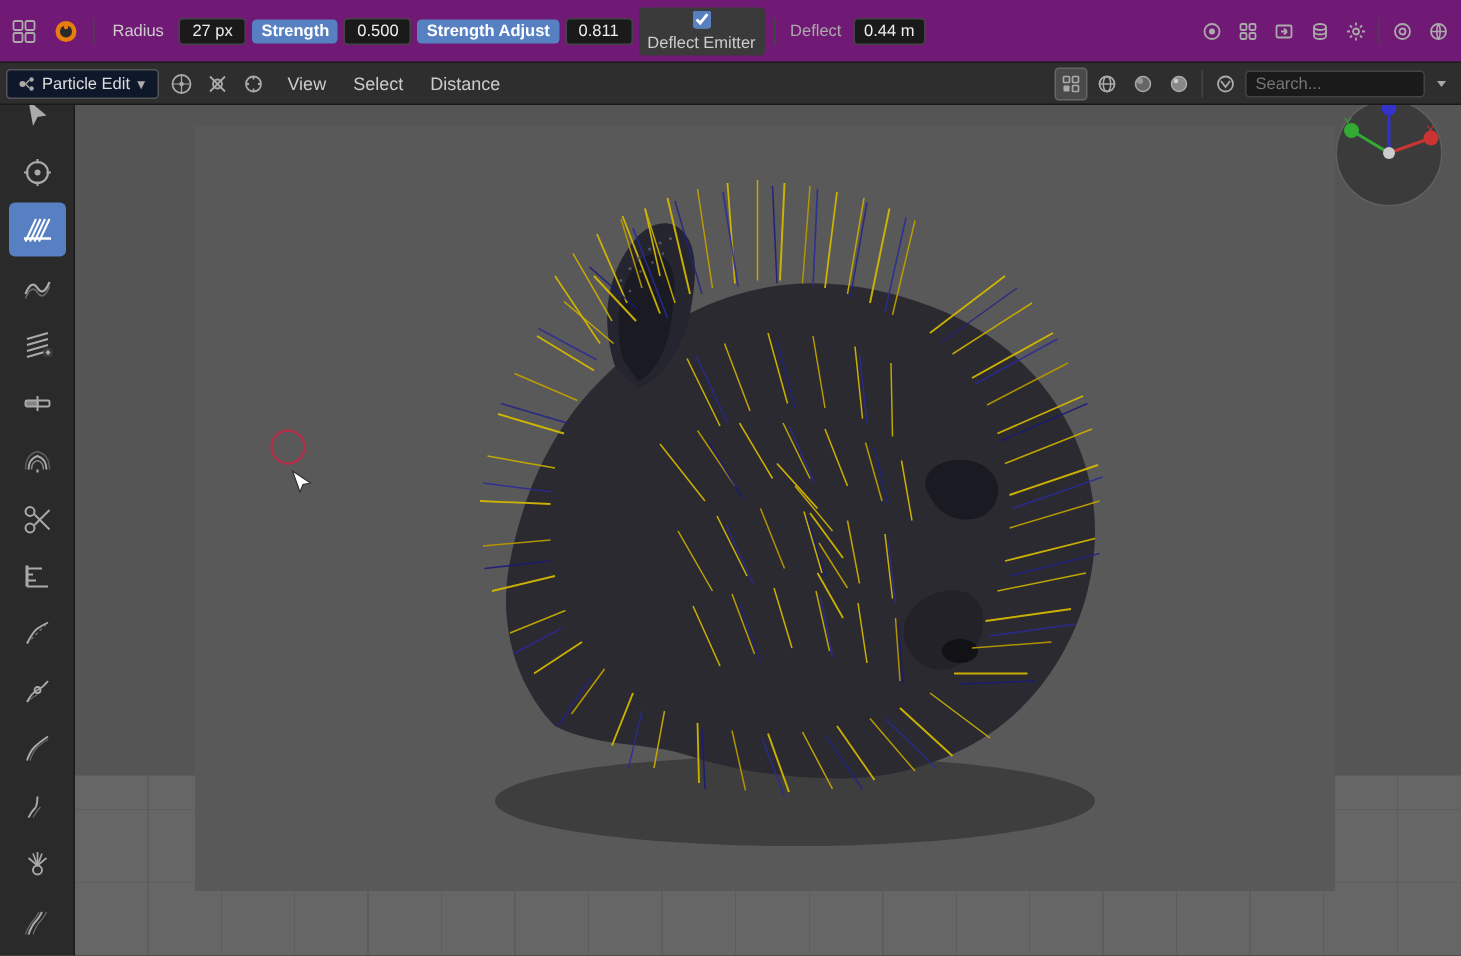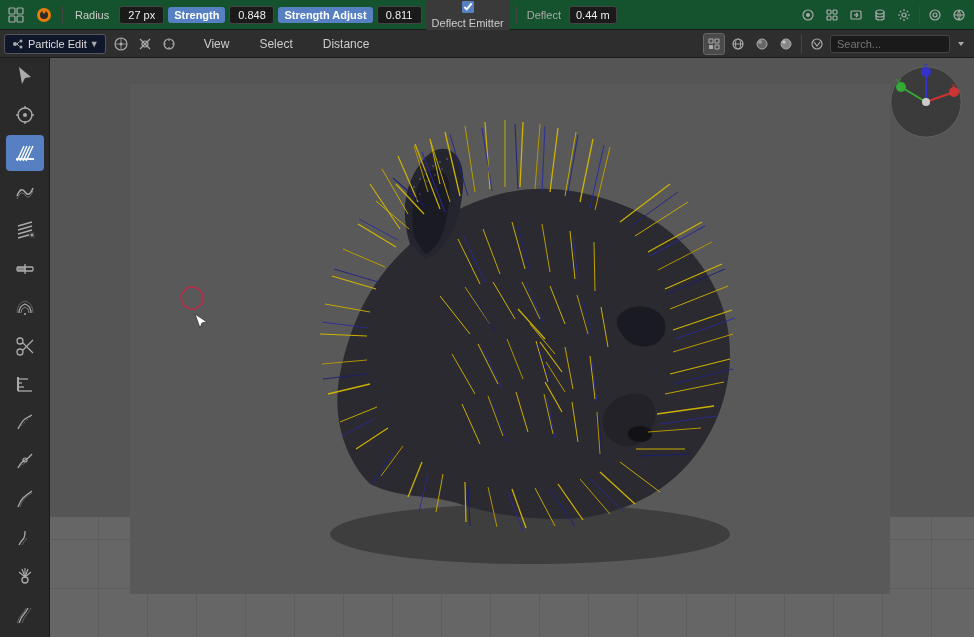--- a/index.html
+++ b/index.html
@@ -9,22 +9,22 @@
       background: #3a3a3a;
       font-family: 'Arial', sans-serif;
       font-size: 12px;
       color: #ddd;
       overflow: hidden;
       position: relative;
     }
 
     
     .top-bar {
-      height: 30px;
-      background: #14532d;
+      height: 42px;
+      background: #701a75;
       display: flex;
       align-items: center;
       padding: 0 4px;
       gap: 4px;
       border-bottom: 1px solid #1a1a1a;
       position: relative;
       z-index: 10;
     }
 
     .top-bar-item {
@@ -153,21 +153,20 @@
       align-items: center;
       gap: 2px;
     }
 
     .menu-item {
       padding: 3px 8px;
       font-size: 12px;
       color: #ccc;
       border-radius: 3px;
       cursor: pointer;
-      margin-left: 12px;
     }
 
     .second-bar-right {
       margin-left: auto;
       display: flex;
       align-items: center;
       gap: 2px;
       padding-left: 16px;
     }
 
@@ -313,21 +312,21 @@
     <span>Radius</span>
   </div>
   <div class="top-bar-item value-box">
     <span>27 px</span>
   </div>
 
   <div class="top-bar-item active">
     <span>Strength</span>
   </div>
   <div class="top-bar-item value-box">
-    <span>0.848</span>
+    <span>0.500</span>
   </div>
 
   <div class="top-bar-item active">
     <span>Strength Adjust</span>
   </div>
   <div class="top-bar-item value-box">
     <span>0.811</span>
   </div>
 
   <div class="deflect-checkbox">

